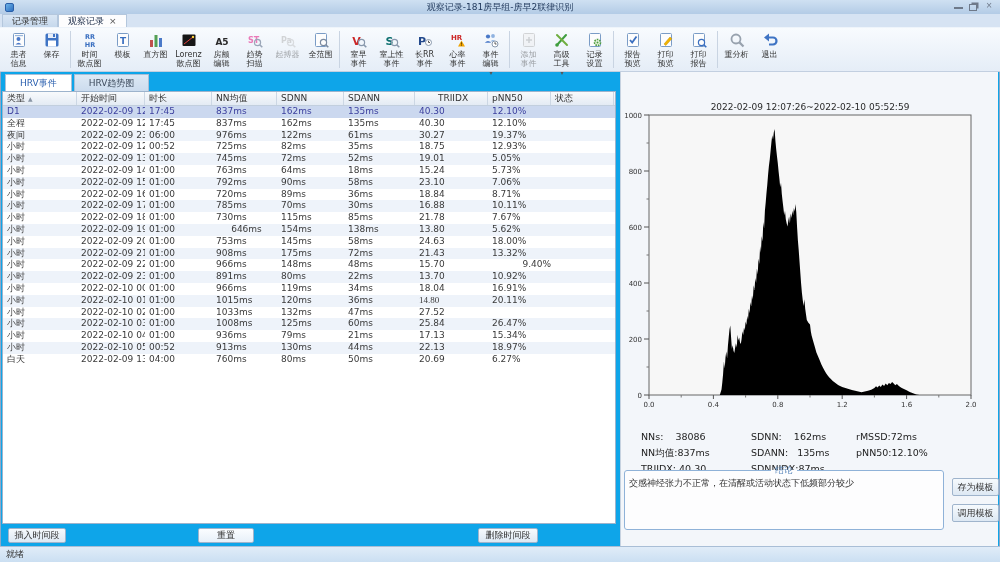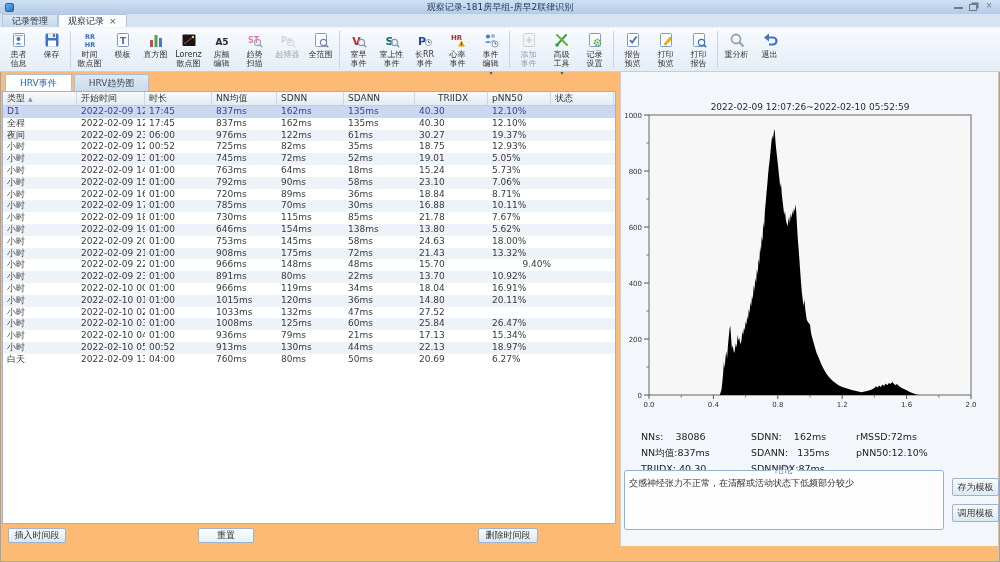--- a/index.html
+++ b/index.html
@@ -1,17 +1,17 @@
 <!DOCTYPE html>
 <html><head>
 <meta charset="utf-8">
 <style>
   * { margin:0; padding:0; box-sizing:border-box; }
   html,body { font-family:"DejaVu Sans","Liberation Sans",sans-serif; background:#fff; }
-  .window { position:relative; width:1000px; height:562px; background:#fdba74; overflow:hidden;
+  .window { position:relative; width:1000px; height:562px; background:#0ea5e9; overflow:hidden;
             box-shadow: inset 0 0 0 1px #8fa8c6; padding-left: 35px; }
   
   .titlebar { position:absolute; top:0; left:0; right:0; height:14px;
               background:linear-gradient(#cfe0f2,#b3cbe6); display:flex; align-items:center; }
   .appicon { width:9px; height:9px; margin-left:5px; border-radius:2px;
              background:linear-gradient(135deg,#6db3e8,#2d6fc0); border:1px solid #2a5fa8; }
   .title { position:absolute; left:0; right:0; text-align:center; font-size:9px; color:#21395c; }
   .winctrls { position:absolute; right:5px; top:2px; display:flex; gap:6px; }
   .wc { width:12px; height:9px; font-size:8px; line-height:8px; color:#6e7989; text-align:center; cursor:default; }
   .wc.min { border-bottom:2px solid #6e7989; height:7px; width:9px; }
@@ -479,21 +479,21 @@
               <div class="td" style="width: 67px;">115ms</div>
               <div class="td" style="width: 71px;">85ms</div>
               <div class="td" style="width: 73px;">21.78</div>
               <div class="td" style="width: 63px;">7.67%</div>
               <div class="td" style="width: 63px;"></div>
             </div>
             <div class="tr alt">
               <div class="td" style="width: 74px;">小时</div>
               <div class="td" style="width: 68px;">2022-02-09 19:00</div>
               <div class="td" style="width: 67px;">01:00</div>
-              <div class="td" style="width: 65px;">646ms</div>
+              <div class="td" style="width: 65px; text-align: center;">646ms</div>
               <div class="td" style="width: 67px;">154ms</div>
               <div class="td" style="width: 71px;">138ms</div>
               <div class="td" style="width: 73px;">13.80</div>
               <div class="td" style="width: 63px;">5.62%</div>
               <div class="td" style="width: 63px;"></div>
             </div>
             <div class="tr">
               <div class="td" style="width: 74px;">小时</div>
               <div class="td" style="width: 68px;">2022-02-09 20:00</div>
               <div class="td" style="width: 67px;">01:00</div>
@@ -548,21 +548,21 @@
               <div class="td" style="width: 63px;">16.91%</div>
               <div class="td" style="width: 63px;"></div>
             </div>
             <div class="tr alt">
               <div class="td" style="width: 74px;">小时</div>
               <div class="td" style="width: 68px;">2022-02-10 01:00</div>
               <div class="td" style="width: 67px;">01:00</div>
               <div class="td" style="width: 65px;">1015ms</div>
               <div class="td" style="width: 67px;">120ms</div>
               <div class="td" style="width: 71px;">36ms</div>
-              <div class="td" style="width: 73px;">14.80</div>
+              <div class="td" style="width: 73px; font-family: Liberation Serif, serif;">14.80</div>
               <div class="td" style="width: 63px;">20.11%</div>
               <div class="td" style="width: 63px;"></div>
             </div>
             <div class="tr">
               <div class="td" style="width: 74px;">小时</div>
               <div class="td" style="width: 68px;">2022-02-10 02:00</div>
               <div class="td" style="width: 67px;">01:00</div>
               <div class="td" style="width: 65px;">1033ms</div>
               <div class="td" style="width: 67px;">132ms</div>
               <div class="td" style="width: 71px;">47ms</div>
@@ -682,14 +682,17 @@
       <fieldset class="conclusion">
         <legend>结论</legend>
         <div class="conctext">交感神经张力不正常，在清醒或活动状态下低频部分较少</div>
       </fieldset>
       <button class="btn sidebtn b1">存为模板</button>
       <button class="btn sidebtn b2">调用模板</button>
     </div>
 
   </div>
 
+  <div class="statusbar">
+    <span>就绪</span>
+  </div>
 
 </div>
 
 </body></html>

